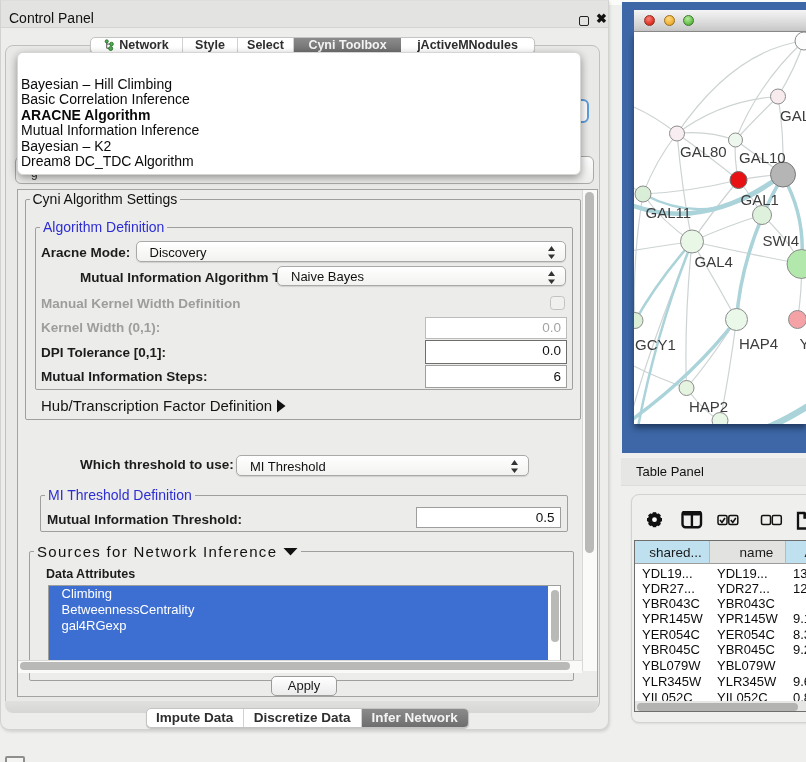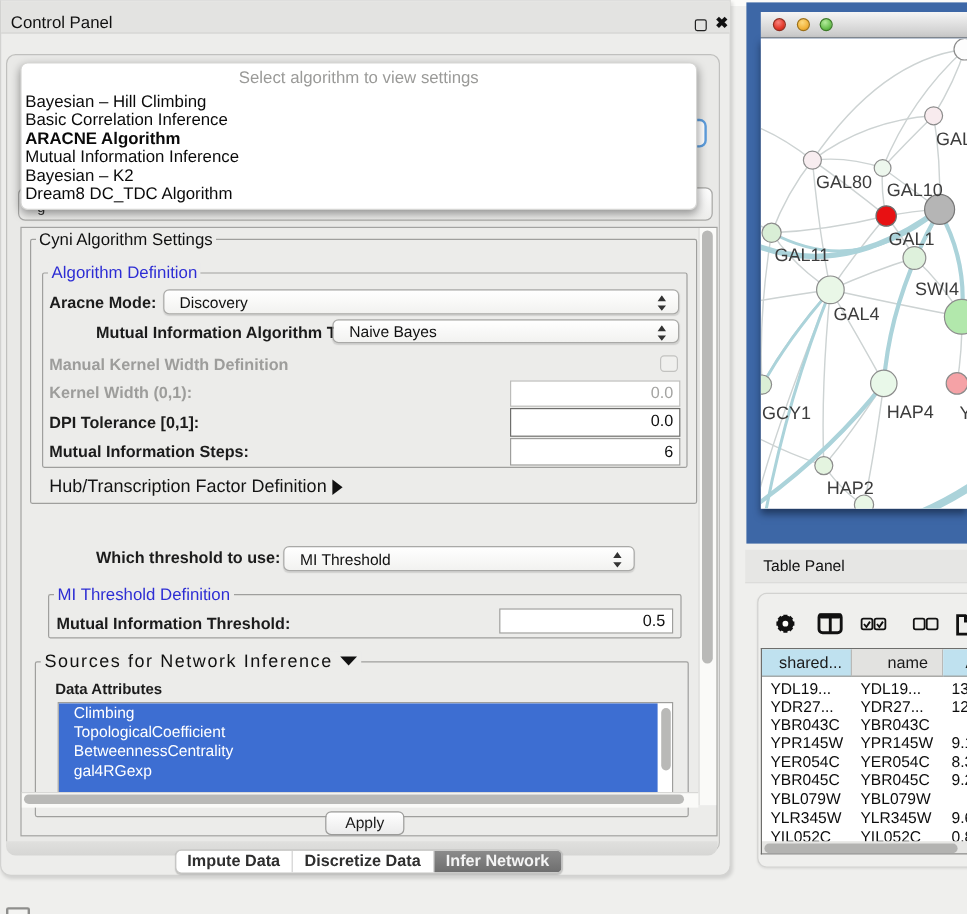--- a/index.html
+++ b/index.html
@@ -105,20 +105,32 @@
   <div class="abs" style="left:2px; top:0; width:2px; height:2px; background:#555;"></div>
 
   <div class="abs" id="win">
     <div class="abs" id="titlebar">
         <span class="t">Control Panel</span>
       <div class="abs" id="btn-float"></div>
       <div class="abs" id="btn-close">✖</div>
     </div>
     <div class="abs" id="innerpanel"></div>
   </div>
+  <div class="abs seg" id="topseg">
+    <span style="width:92px;"><svg width="11" height="12" viewBox="0 0 11 13" style="margin-right:4px;">
+          <path d="M2.5 3 L2.5 10 L6 10 M2.5 5.5 L7 5.5" stroke="#444" stroke-width="1" fill="none"></path>
+          <circle cx="2.5" cy="2.5" r="1.7" fill="#4caf50" stroke="#1c641c" stroke-width="0.8"></circle>
+          <circle cx="7.7" cy="5.5" r="2" fill="#4caf50" stroke="#1c641c" stroke-width="0.8"></circle>
+          <circle cx="6.8" cy="10.3" r="2.2" fill="#4caf50" stroke="#1c641c" stroke-width="0.8"></circle>
+        </svg>Network</span>
+    <span style="width:55px;">Style</span>
+    <span style="width:56px;">Select</span>
+    <span style="width:107px;" class="sel">Cyni Toolbox</span>
+    <span style="flex:1;">jActiveMNodules</span>
+  </div>
 
   <div class="abs" style="left:570px; top:99px; width:19px; height:24px; background:#fff; border:2.5px solid #5d9ddc; border-radius:6px;"></div>
   <div class="abs" style="left:15px; top:156px; width:579px; height:28px; background:linear-gradient(#fdfdfd,#ededeb); border:1px solid #a9a9a7; border-radius:6px;"></div>
   <div class="abs" style="left:31px; top:166px; font-size:12px; color:#333;">g</div>
 
   <div class="abs" id="scrollpane">
 
     <div class="grp" style="left:6.5px; top:8.5px; width:556px; height:221.5px;">
       <span class="gt">Cyni Algorithm Settings</span>
     </div>
@@ -178,21 +190,20 @@
     <div class="grp" style="left:11px; top:361px; width:545px; height:130px;">
       <span class="gt" style="font-size:15px; letter-spacing:1.3px;">Sources for Network Inference&nbsp;<svg width="15" height="9" viewBox="0 0 15 9" style="vertical-align:1px;">
             <path d="M0.5 1 L14.5 1 L7.5 8.5 Z" fill="#111"></path>
           </svg></span>
     </div>
     <div class="lbl" style="left:28px; top:377px; font-size:12.5px;">Data Attributes</div>
 
     <div class="abs" id="lst" style="left:29.5px; top:395px;">
       <div id="lstsel">
         <div>Climbing</div>
-        <div>TopologicalCoefficient</div>
         <div>BetweennessCentrality</div>
         <div>gal4RGexp</div>
         <div></div>
       </div>
       <div class="sb-thumb" style="left:502px; top:4px; width:8.5px; height:52px;"></div>
     </div>
 
     <div class="abs" style="left:563.5px; top:0; width:15.5px; height:481px; background:#fafaf8; border-left:1px solid #d8d8d6;"></div>
     <div class="sb-thumb" style="left:567px; top:2px; width:8.5px; height:361px;"></div>
     <div class="abs" style="left:0; top:469.5px; width:563.5px; height:13.5px; background:#fafaf8; border-top:1px solid #d8d8d6;"></div>
@@ -200,21 +211,20 @@
   </div>
   <div class="abs" id="applybtn">Apply</div>
   <div class="abs" style="left:5px; top:701px; width:593px; height:12px; background:linear-gradient(#e0e0de,#d6d6d4); border-radius:0 0 8px 8px;"></div>
   <div class="abs seg" id="botseg">
     <span style="width:96.5px;">Impute Data</span>
     <span style="width:118.3px;">Discretize Data</span>
     <span style="flex:1;" class="sel">Infer Network</span>
   </div>
 
   <div class="abs" id="popup">
-    <div class="ph">Select algorithm to view settings</div>
     <div class="it" style="top:22.5px;">Bayesian – Hill Climbing</div>
     <div class="it" style="top:38px;">Basic Correlation Inference</div>
     <div class="it" style="top:53.5px; font-weight:bold;">ARACNE Algorithm</div>
     <div class="it" style="top:69px;">Mutual Information Inference</div>
     <div class="it" style="top:84.5px;">Bayesian – K2</div>
     <div class="it" style="top:100px;">Dream8 DC_TDC Algorithm</div>
   </div>
 
   <div class="abs" id="netframe">
     <div id="nettitle">

